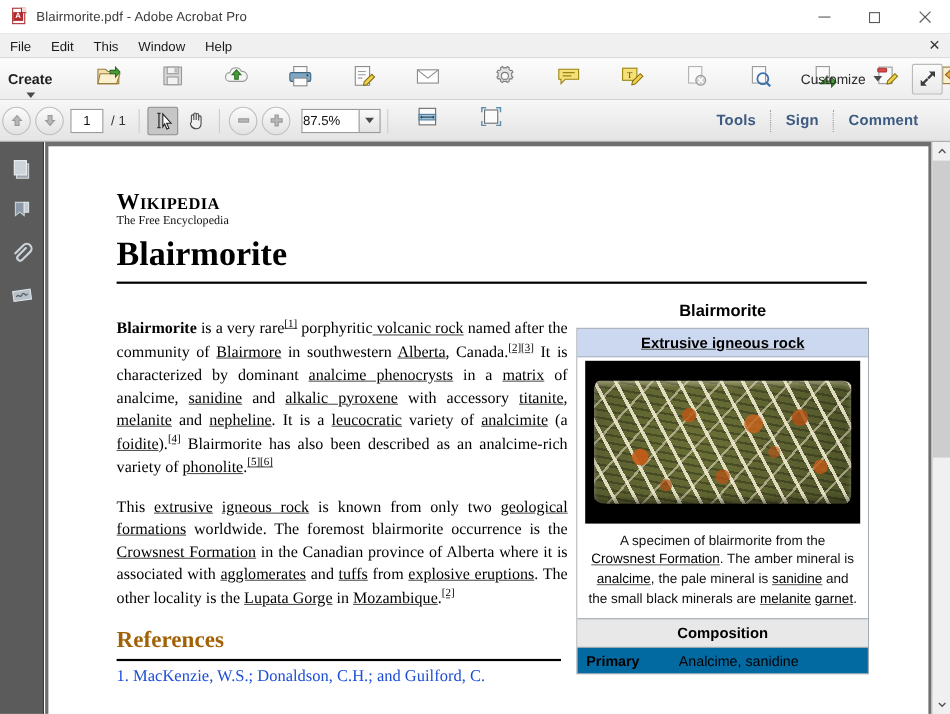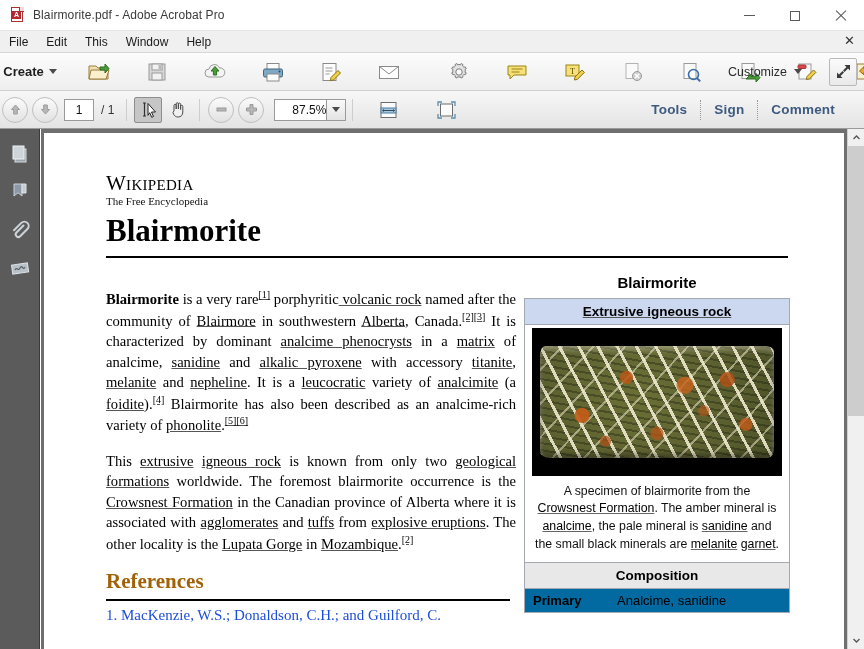--- a/index.html
+++ b/index.html
@@ -62,22 +62,22 @@
   }
 
   
   .toolbar1 {
     height: 38px; width: 864px;
     background: linear-gradient(#fcfcfc, #eeeeee);
     border-bottom: 1px solid #d0d0d0;
     display: flex; align-items: center; position: relative;
   }
   .tb-btn {
-    height: 30px; min-width: 30px; display: flex; align-items: center; justify-content: center;
-    margin: 0 14px; border: 1px solid transparent; border-radius: 2px;
+    height: 30px; min-width: 30px; display: flex; align-items: center; 
+    margin: 0 14px; border: 1px solid transparent; border-radius: 2px; flex-direction: column;
   }
   .tb-sep { width: 1px; height: 22px; background: #cdcdcd; margin: 0 6px; }
   .create-btn { display: flex; align-items: center; gap: 5px; padding: 0 7px 0 4px; height: 28px; }
   .create-label { font-size: 13px; font-weight: bold; color: #1e1e1e; }
   .caret-dn { width: 0; height: 0; border-left: 4px solid transparent; border-right: 4px solid transparent; border-top: 5px solid #4a4a4a; }
   .customize {
     position: absolute; right: 56px; display: flex; align-items: center; gap: 7px;
     font-size: 12.5px; color: #2b2b2b; padding: 4px 6px;
   }
   .expand-btn {
@@ -105,21 +105,21 @@
     font-size: 12px; color: #111; text-align: center; line-height: 20px; margin-left: 4px;
   }
   .pagetotal { font-size: 12px; color: #333; margin: 0 6px 0 7px; }
   .tool-sq {
     width: 28px; height: 26px; display: flex; align-items: center; justify-content: center;
     border: 1px solid transparent; border-radius: 2px; margin: 0 1px;
   }
   .tool-sq.active { background: #c6c6c6; border-color: #8e8e8e; }
   .zoomfield {
     width: 52px; height: 22px; background: #fff; border: 1px solid #9a9a9a; border-right: none;
-    font-size: 12px; color: #111; text-align: right; line-height: 20px;
+    font-size: 12px; color: #111; text-align: left; line-height: 20px;
   }
   .zoomdrop {
     width: 20px; height: 22px; background: linear-gradient(#fafafa,#e3e3e3);
     border: 1px solid #9a9a9a; display: flex; align-items: center; justify-content: center;
   }
   .rightbtns { position: absolute; right: 16px; display: flex; align-items: center; }
   .rb {
     font-size: 13.5px; font-weight: bold; color: #3d5a80; padding: 4px 13px; letter-spacing: .2px;
   }
   .rb-sep { width: 0; height: 20px; border-left: 1px dotted #999; }
@@ -142,21 +142,21 @@
   .page {
     position: absolute; left: 3px; top: 4px; width: 800px; height: 560px;
     background: #ffffff;
   }
   .page-inner { padding: 38px 46px 0 62px; }
 
   
   .wiki-logo { font-family: "Liberation Serif", serif; }
   .wiki-word {
     font-size: 21px; letter-spacing: .3px; color: #000;
-    font-variant: small-caps; font-family: "Liberation Serif", serif;
+    font-variant: small-caps; font-family: "Liberation Serif", serif; font-weight: bold;
   }
   .wiki-tag { font-size: 11px; color: #111; margin-top: -1px; font-family: "Liberation Serif", serif; }
   .art-title {
     font-family: "Liberation Serif", serif; font-size: 31px; font-weight: bold;
     color: #000; margin-top: 8px; line-height: 1.05;
   }
   .title-rule { height: 2px; background: #000; margin-top: 8px; width: 682px; }
 
   .cols { display: flex; margin-top: 16px; }
   .col-left { width: 410px; }

